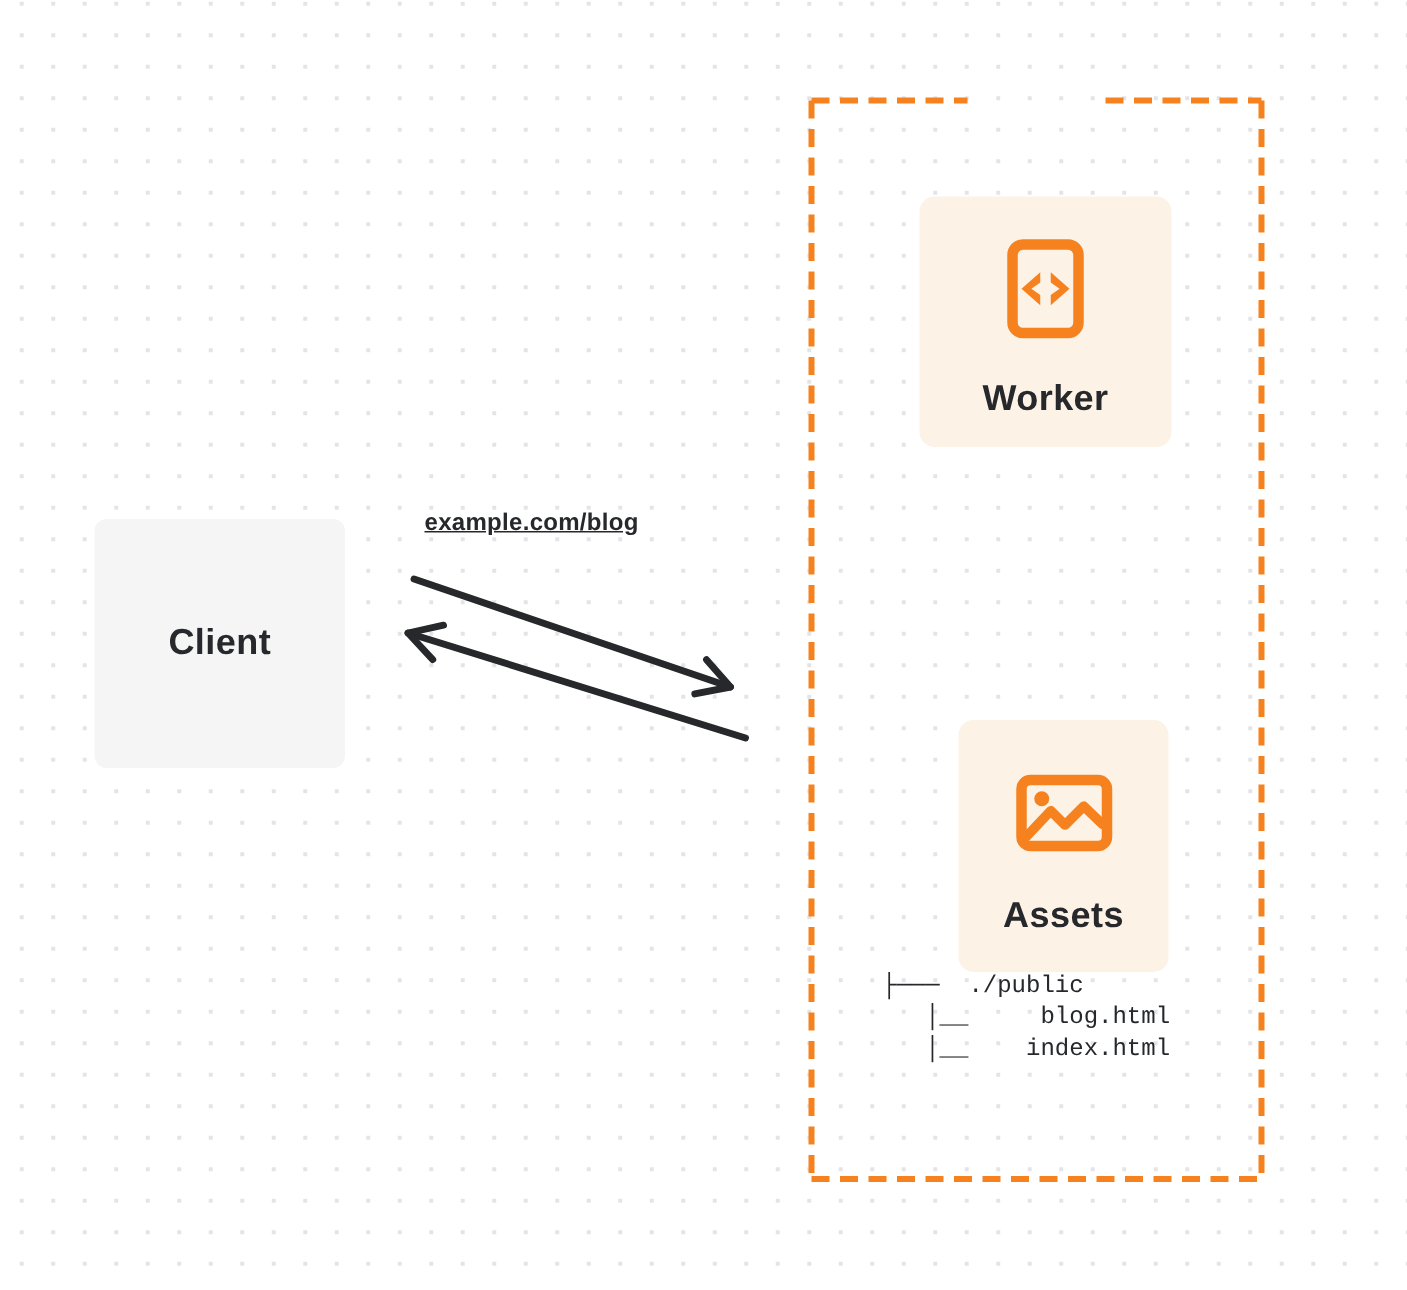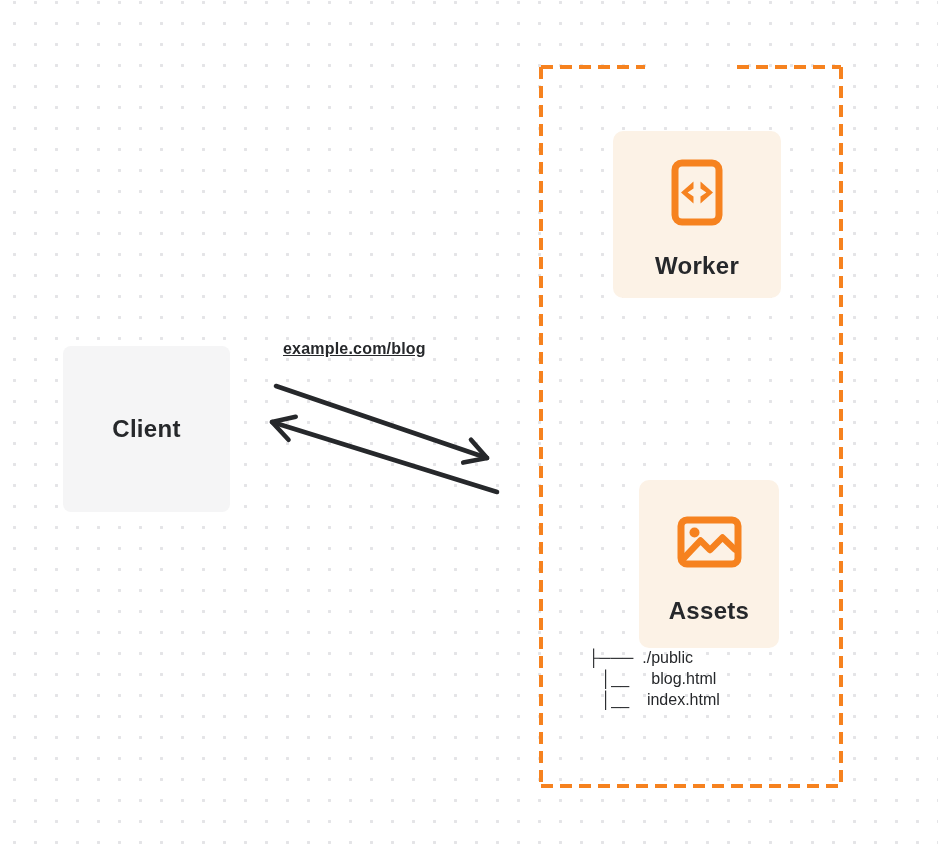--- a/index.html
+++ b/index.html
@@ -73,21 +73,21 @@
   .worker-card .icon{margin-top:28px;}
   .worker-card .card-label{margin-top:26px;}
   .assets-card .icon{margin-top:36px;}
   .assets-card .card-label{margin-top:29px;}
 
   .icon .stroke-o{stroke:var(--accent_orange);fill:none;}
   .icon .fill-o{fill:var(--accent_orange);}
 
   .file-tree{
     position:absolute;left:588px;top:647px;margin:0;
-    font-family:Liberation Sans, sans-serif;
+    font-family:Liberation Mono, monospace;
     font-size:16px;line-height:21px;
     white-space:pre;
     color:var(--ink);
   }
 </style>
 </head>
 <body>
 
 <div class="stage">
 

